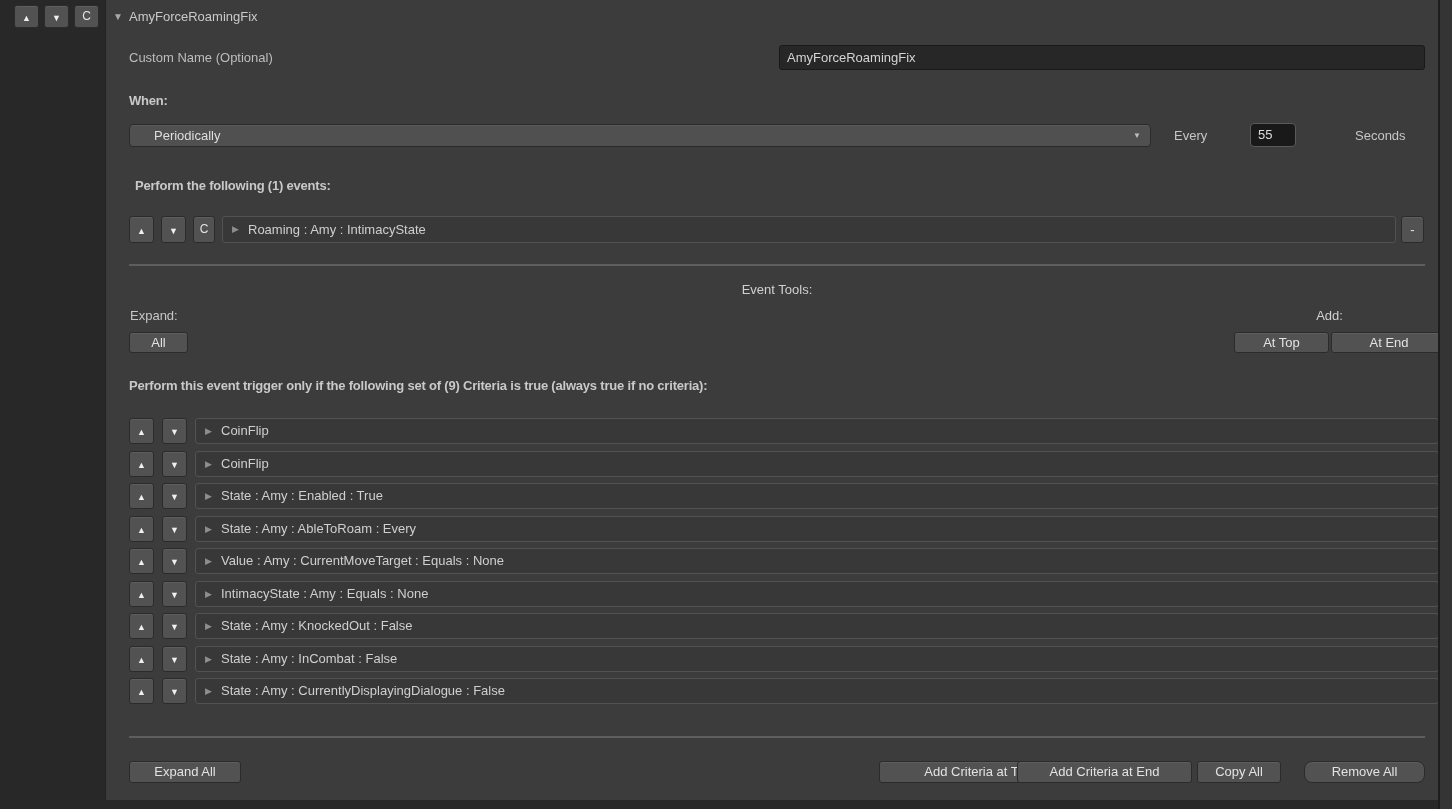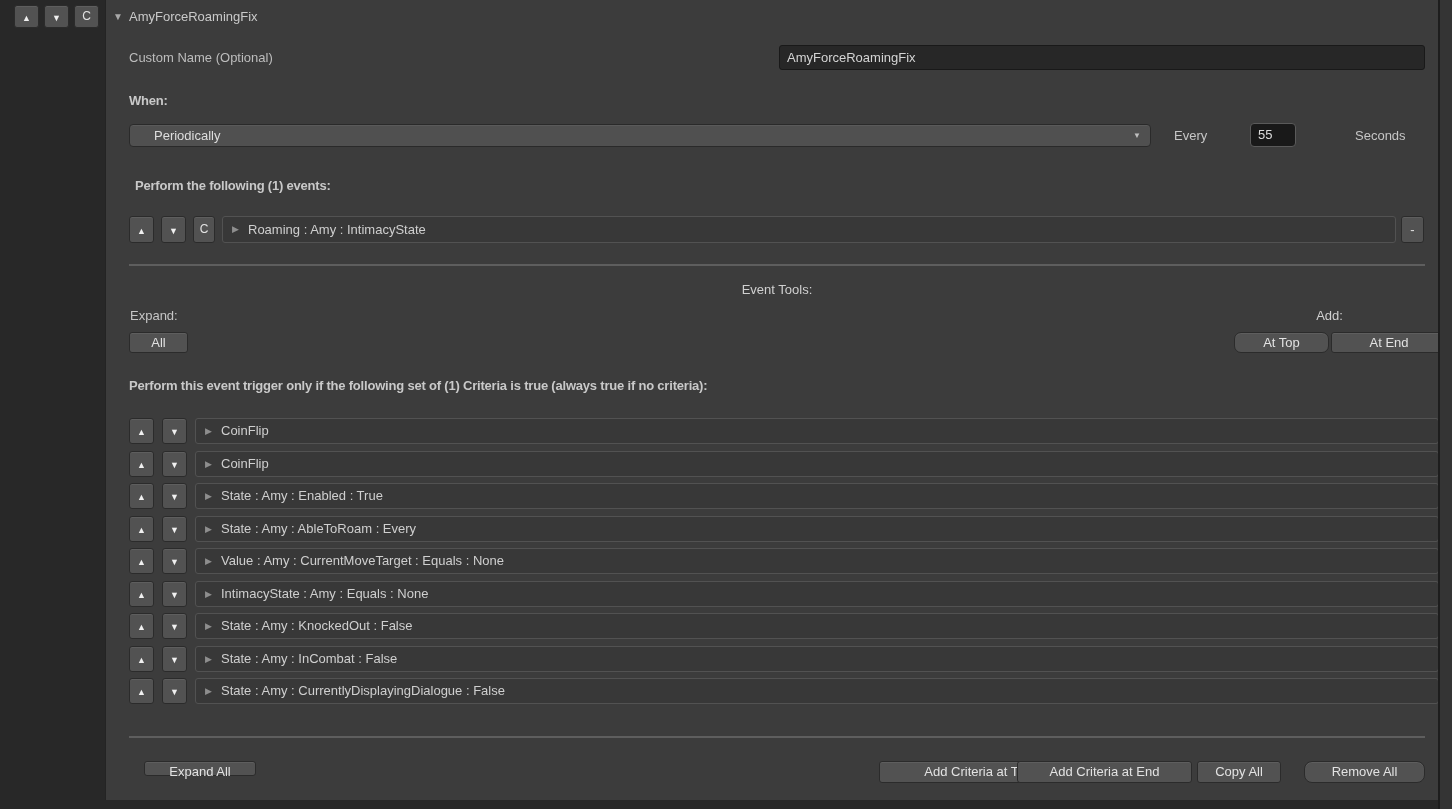--- a/index.html
+++ b/index.html
@@ -98,24 +98,24 @@
       <span class="fold-arrow">▶</span>
       <span>Roaming : Amy : IntimacyState</span>
     </div>
     <div class="btn" style="left:1295px;top:216px;width:23px;height:27px;line-height:25px;">-</div>
 
     <div class="divider" style="left:23px;top:264px;width:1296px;"></div>
     <div class="centerline" style="left:23px;top:282px;width:1296px;">Event Tools:</div>
     <span class="label" style="left:24px;top:308px;color:#c6c6c6;">Expand:</span>
     <div class="centerline" style="left:1128px;top:308px;width:191px;">Add:</div>
     <div class="btn" style="left:23px;top:332px;width:59px;height:21px;">All</div>
-    <div class="btn" style="left:1128px;top:332px;width:95px;height:21px;border-radius:7px;">At Top</div>
+    <div class="btn" style="left:1128px;top:332px;width:95px;height:21px;">At Top</div>
     <div class="btn" style="left:1225px;top:332px;width:116px;height:21px;">At End</div>
 
-    <span class="boldlabel" style="left:23px;top:378px;">Perform this event trigger only if the following set of (1) Criteria is true (always true if no criteria):</span>
+    <span class="boldlabel" style="left:23px;top:378px;">Perform this event trigger only if the following set of (9) Criteria is true (always true if no criteria):</span>
 
     <div class="btn sq" style="left:23px;top:418px;height:26px;line-height:24px;"><span class="tri">▲</span></div>
     <div class="btn sq" style="left:56px;top:418px;height:26px;line-height:24px;"><span class="tri">▼</span></div>
     <div class="foldbox crit" style="left:89px;top:418px;width:1244px;"><span class="fold-arrow">▶</span><span>CoinFlip</span></div>
 
     <div class="btn sq" style="left:23px;top:451px;height:26px;line-height:24px;"><span class="tri">▲</span></div>
     <div class="btn sq" style="left:56px;top:451px;height:26px;line-height:24px;"><span class="tri">▼</span></div>
     <div class="foldbox crit" style="left:89px;top:451px;width:1244px;"><span class="fold-arrow">▶</span><span>CoinFlip</span></div>
 
     <div class="btn sq" style="left:23px;top:483px;height:26px;line-height:24px;"><span class="tri">▲</span></div>
@@ -140,21 +140,21 @@
 
     <div class="btn sq" style="left:23px;top:646px;height:26px;line-height:24px;"><span class="tri">▲</span></div>
     <div class="btn sq" style="left:56px;top:646px;height:26px;line-height:24px;"><span class="tri">▼</span></div>
     <div class="foldbox crit" style="left:89px;top:646px;width:1244px;"><span class="fold-arrow">▶</span><span>State : Amy : InCombat : False</span></div>
 
     <div class="btn sq" style="left:23px;top:678px;height:26px;line-height:24px;"><span class="tri">▲</span></div>
     <div class="btn sq" style="left:56px;top:678px;height:26px;line-height:24px;"><span class="tri">▼</span></div>
     <div class="foldbox crit" style="left:89px;top:678px;width:1244px;"><span class="fold-arrow">▶</span><span>State : Amy : CurrentlyDisplayingDialogue : False</span></div>
 
     <div class="divider" style="left:23px;top:736px;width:1296px;"></div>
-    <div class="btn" style="left:38px;top:761px;width:112px;height:15px;line-height:20px;">Expand All</div>
+    <div class="btn" style="left:23px;top:761px;width:112px;height:22px;line-height:20px;">Expand All</div>
     <div class="btn" style="left:773px;top:761px;width:198px;height:22px;line-height:20px;">Add Criteria at Top</div>
     <div class="btn" style="left:911px;top:761px;width:175px;height:22px;line-height:20px;">Add Criteria at End</div>
     <div class="btn" style="left:1091px;top:761px;width:84px;height:22px;line-height:20px;">Copy All</div>
     <div class="btn" style="left:1198px;top:761px;width:121px;height:22px;line-height:20px;border-radius:8px;">Remove All</div>
 
   </div>
 
   <div class="right-strip"></div>
 
 </div>

